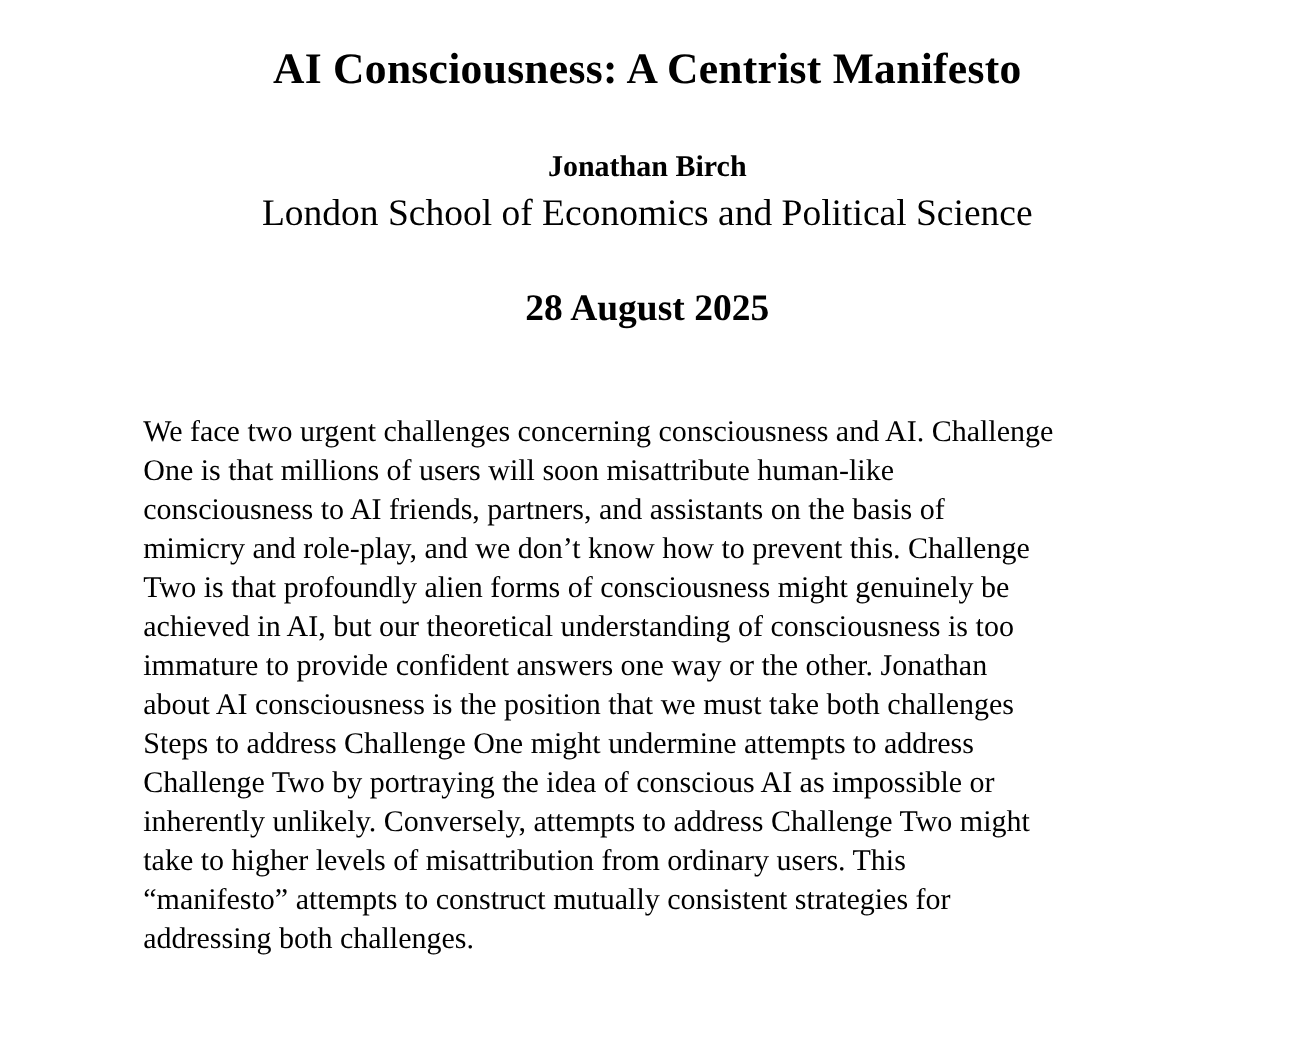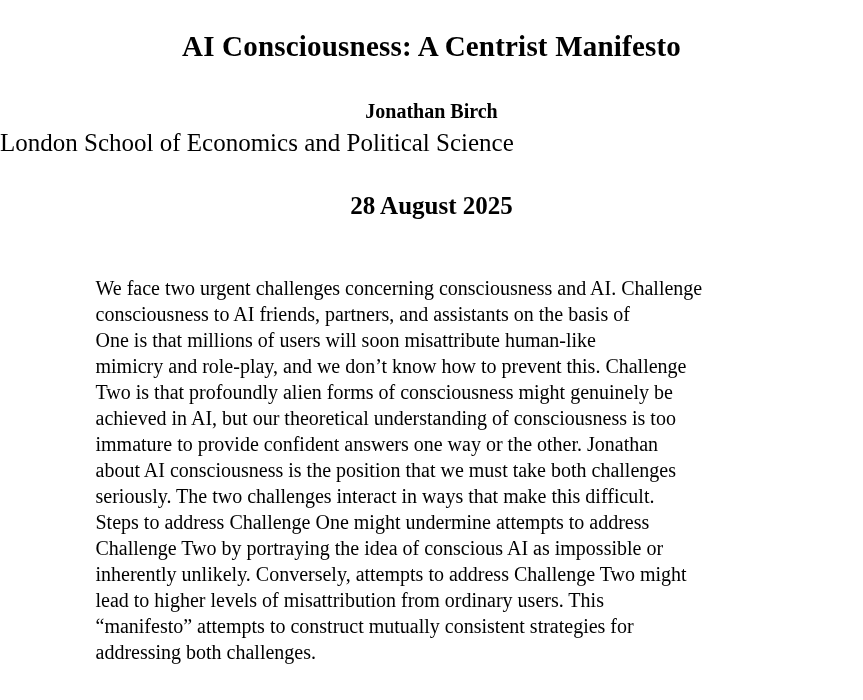--- a/index.html
+++ b/index.html
@@ -27,20 +27,21 @@
     letter-spacing: 0.2px;
   }
   .author {
     margin-top: 34px;
     text-align: center;
     font-size: 20px;
     line-height: 31px;
     font-weight: 700;
   }
   .affiliation {
+    text-align: center;
     font-size: 25px;
     line-height: 31px;
     font-weight: 400;
   }
   .date {
     margin-top: 32px;
     text-align: center;
     font-size: 25px;
     line-height: 31px;
     font-weight: 700;
@@ -62,28 +63,27 @@
 <div class="page">
   <h1 class="title">AI Consciousness: A Centrist Manifesto</h1>
 
   <div class="author">Jonathan Birch</div>
   <div class="affiliation">London School of Economics and Political Science</div>
 
   <div class="date">28 August 2025</div>
 
   <div class="abstract">
     <div class="line">We face two urgent challenges concerning consciousness and AI. Challenge</div>
+    <div class="line">One is that millions of users will soon misattribute human-like</div>
     <div class="line">consciousness to AI friends, partners, and assistants on the basis of</div>
-    <div class="line">One is that millions of users will soon misattribute human-like</div>
     <div class="line">mimicry and role-play, and we don’t know how to prevent this. Challenge</div>
     <div class="line">Two is that profoundly alien forms of consciousness might genuinely be</div>
     <div class="line">achieved in AI, but our theoretical understanding of consciousness is too</div>
     <div class="line">immature to provide confident answers one way or the other. Jonathan</div>
     <div class="line">about AI consciousness is the position that we must take both challenges</div>
-    <div class="line">seriously. The two challenges interact in ways that make this difficult.</div>
     <div class="line">Steps to address Challenge One might undermine attempts to address</div>
     <div class="line">Challenge Two by portraying the idea of conscious AI as impossible or</div>
     <div class="line">inherently unlikely. Conversely, attempts to address Challenge Two might</div>
-    <div class="line">lead to higher levels of misattribution from ordinary users. This</div>
+    <div class="line">take to higher levels of misattribution from ordinary users. This</div>
     <div class="line">“manifesto” attempts to construct mutually consistent strategies for</div>
     <div class="line">addressing both challenges.</div>
   </div>
 </div>
 
 </body></html>

